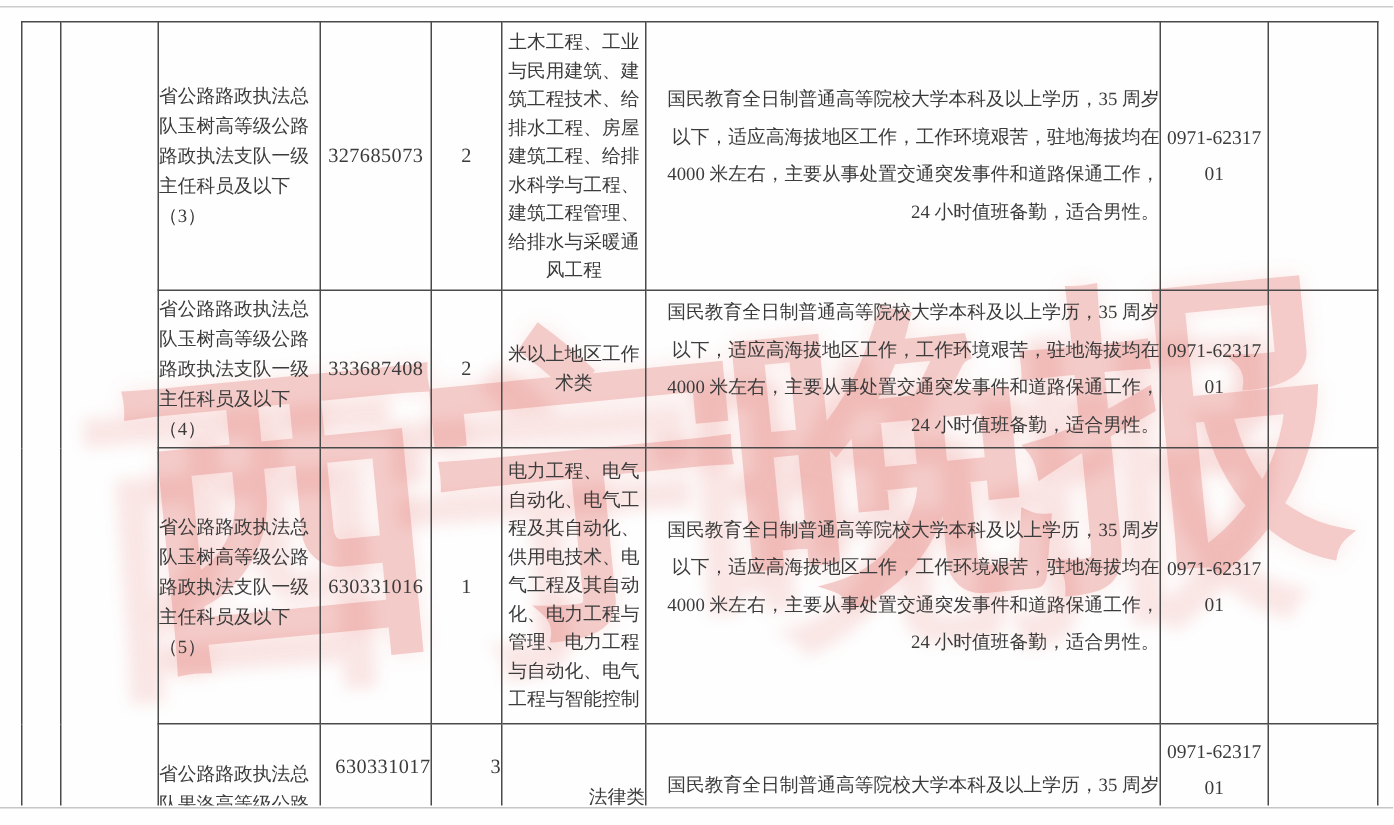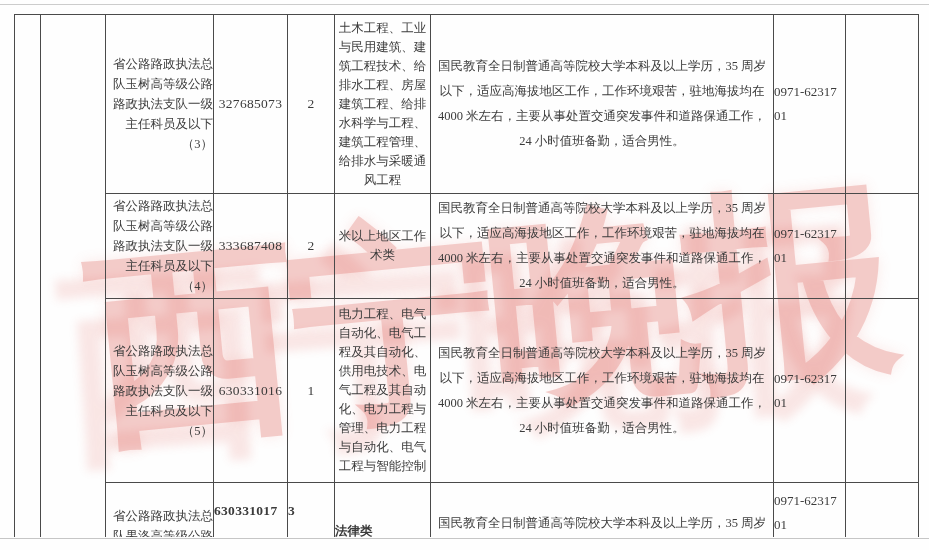--- a/index.html
+++ b/index.html
@@ -53,54 +53,55 @@
     padding: 0;
     background: transparent;
     overflow: hidden;
   }
   tr.r1 { height:179px; }
   tr.r2 { height:105px; }
   tr.r3 { height:184px; }
   tr.r4 { height:55px; }
 
   td.c-pos {
-    text-align:right;
+    text-align:left;
     font-size:12.5px;
     line-height:20px;
     padding: 0 1px 0 4px;
     white-space: pre-line;
   }
   td.c-code, td.c-num {
     text-align:center;
     font-size:13.5px;
     letter-spacing:0.3px;
   }
   td.c-major {
     text-align:center;
     font-size:12.5px;
     line-height:19px;
     padding:0 1px;
     white-space: pre-line;
   }
   td.c-desc {
-    text-align:center;
+    text-align:right;
     font-size:12.5px;
     line-height:25px;
     padding:0 3px 0 4px;
     white-space: pre-line;
   }
   td.c-phone {
+    text-align:center;
     font-size:13px;
     line-height:24px;
   }
 
   
   tr.r4 td { vertical-align: top; }
   .pad-top  { margin-top:3px; }
-  .mt-mid   { margin-top:20px; text-align:left;font-weight:bold; }
+  .mt-mid   { margin-top:20px; text-align:right; }
   .mt-phone { margin-top:6px; }
 </style>
 </head>
 <body>
 
 <div class="page">
 
   <div class="hairline hairline-top"></div>
 
   <div class="watermark wm-soft">西宁晚报</div>

